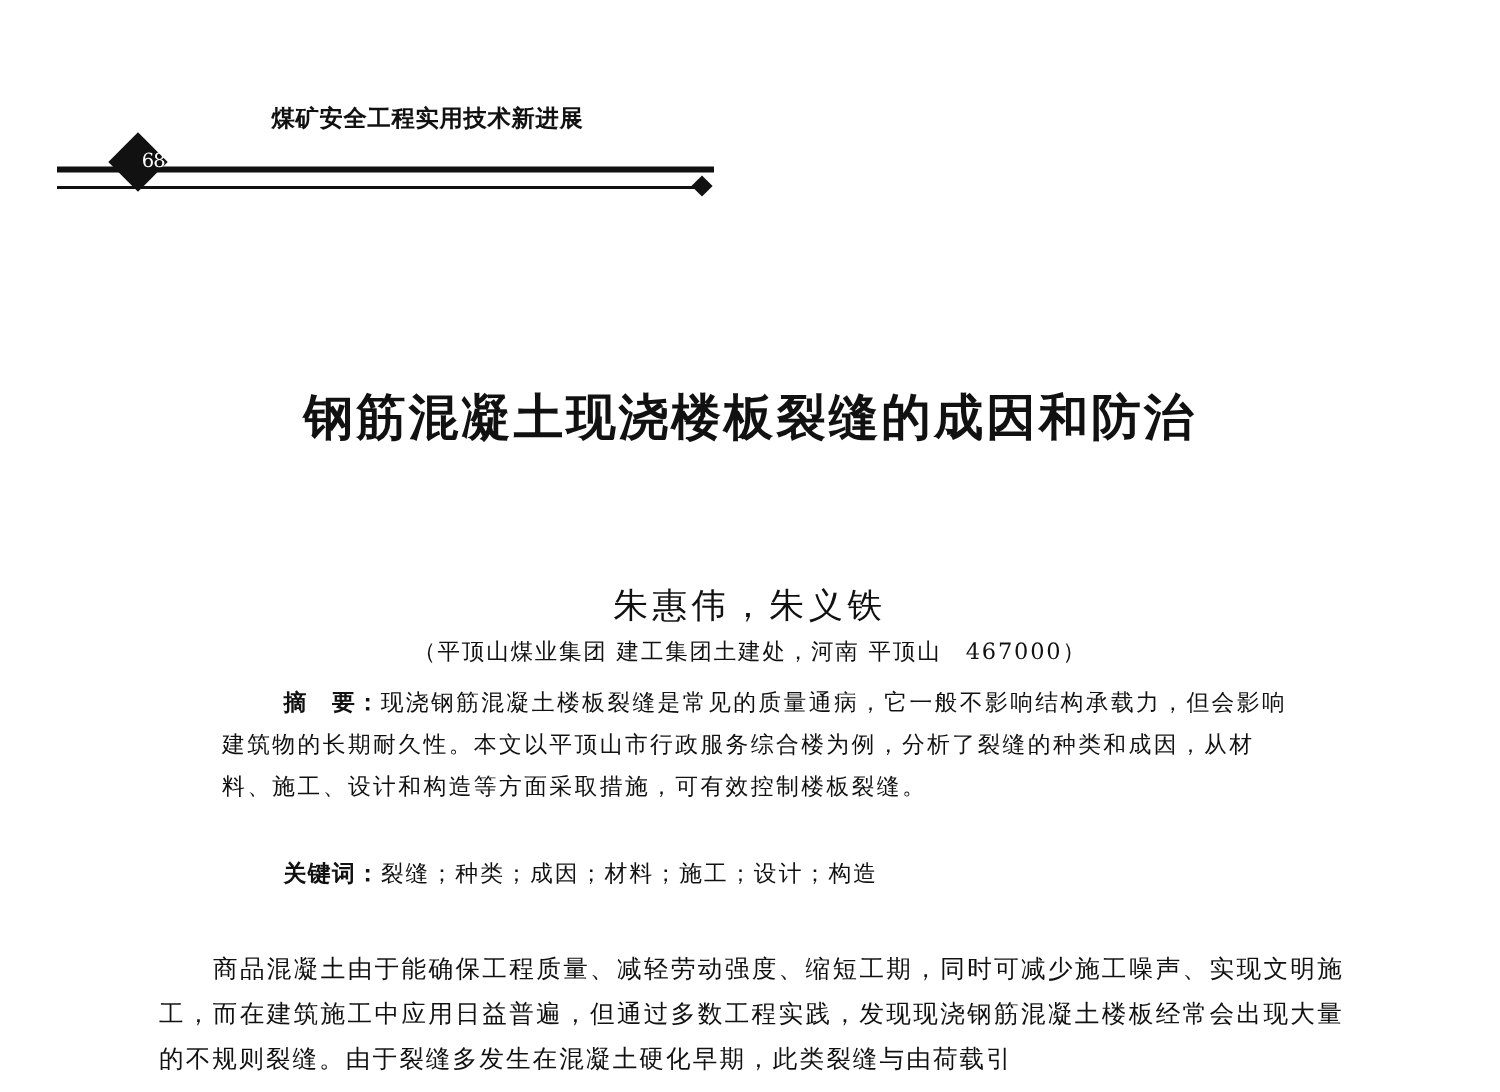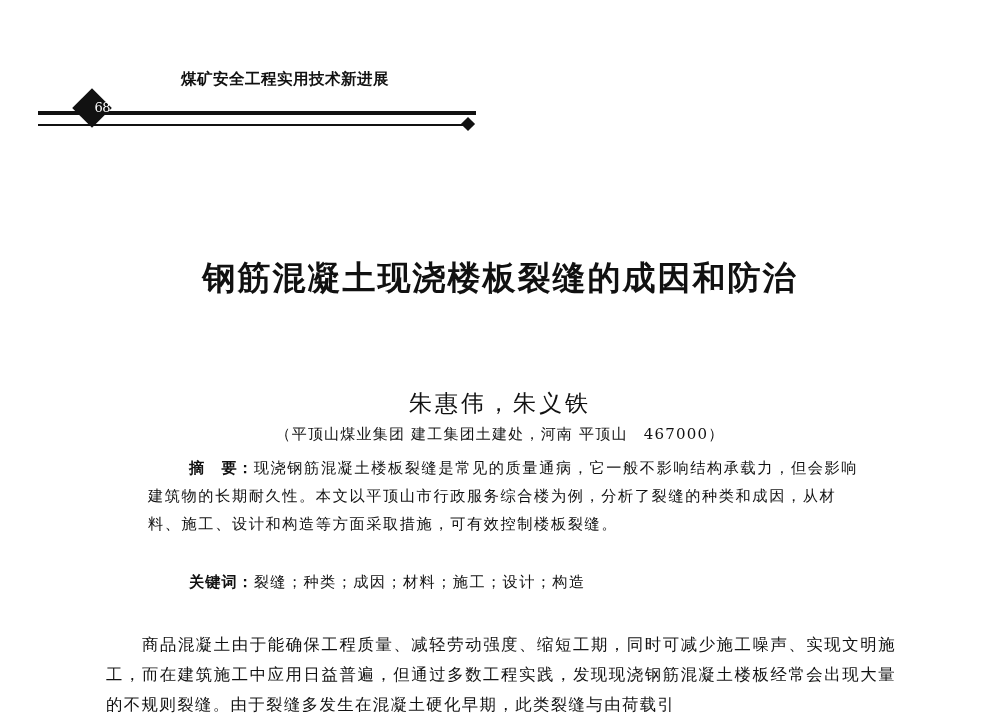--- a/index.html
+++ b/index.html
@@ -11,21 +11,21 @@
   .page-badge { left: 78px; top: 94px; width: 28px; height: 28px; background: #111; transform: rotate(45deg); }
   .page-num { left: 74px; top: 99px; width: 36px; text-align: right; color: #fff; font-family: "DejaVu Serif", serif; font-size: 13px; line-height: 18px; letter-spacing: -0.5px; }
   .journal-title { left: 181px; top: 69px; font-family: "DejaVu Sans", sans-serif; font-weight: bold; font-size: 15.5px; letter-spacing: 0.5px; }
   .title { left: 0; width: 1000px; top: 256px; text-align: center; font-family: "DejaVu Sans", sans-serif; font-weight: bold; font-size: 33px; letter-spacing: 2px; }
   .authors { left: 0; width: 1000px; top: 352px; text-align: center; font-size: 23px; letter-spacing: 3px; margin-top: 36px; }
   .affil { left: 0; width: 1000px; top: 393px; text-align: center; font-size: 15px; letter-spacing: 1.2px; margin-top: 32px; }
   .abstract { left: 148px; top: 454px; width: 712px; font-size: 15.2px; line-height: 28px; letter-spacing: 1.6px; text-indent: 41px; }
   .abstract .label { font-family: "DejaVu Sans", sans-serif; font-weight: bold; letter-spacing: 1px; text-align: center; }
   .keywords { left: 189px; top: 568px; font-size: 15.2px; line-height: 28px; letter-spacing: 1.4px; }
   .keywords .label { font-family: Liberation Mono, monospace; font-weight: bold; letter-spacing: 1px; }
-  .body-text { left: 106px; top: 631px; width: 790px; font-family: Liberation Mono, monospace; font-size: 16.4px; line-height: 30px; letter-spacing: 1.4px; text-indent: 36px; text-align: justify; }
+  .body-text { left: 106px; top: 631px; width: 790px; font-family: Liberation Serif, serif; font-size: 16.4px; line-height: 30px; letter-spacing: 1.4px; text-indent: 36px; text-align: justify; }
 </style>
 </head>
 <body>
 
 <div class="abs hdr-thick"></div>
 <div class="abs hdr-thin"></div>
 <div class="abs hdr-diamond-small"></div>
 <div class="abs page-badge"></div>
 <div class="abs page-num">68</div>
 <div class="abs journal-title">煤矿安全工程实用技术新进展</div>

